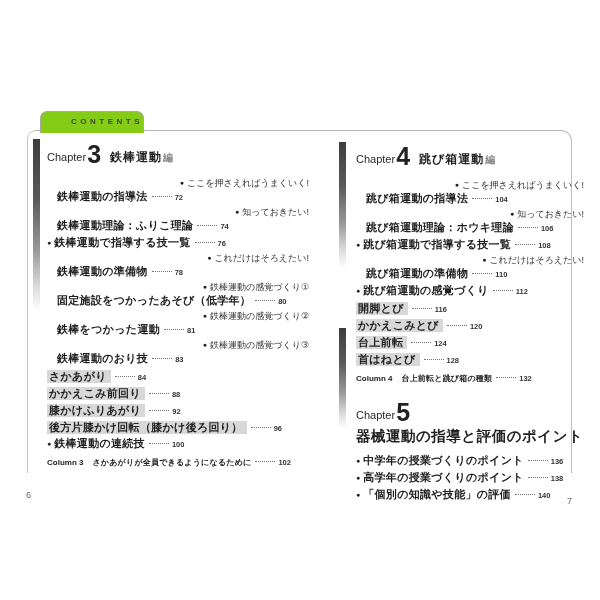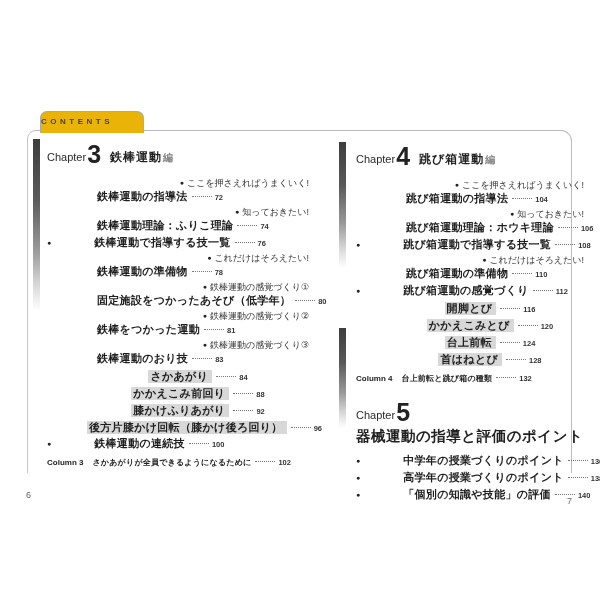--- a/index.html
+++ b/index.html
@@ -3,23 +3,23 @@
 <meta charset="utf-8">
 <style>
   html,body{margin:0;padding:0;width:600px;height:600px;background:#ffffff;overflow:hidden;
     font-family:"Liberation Sans","DejaVu Sans",sans-serif;color:#222;}
   .stage{position:relative;width:600px;height:600px;background:#fff;}
 
   
   .panel{position:absolute;left:27px;top:130px;width:543px;height:342px;
     border-top:1px solid #b9b9b9;border-left:1px solid #c6c6c6;border-right:1px solid #bdbdbd;
     border-radius:9px 11px 0 0;z-index:1;}
-  .tab{position:absolute;left:40px;top:111px;width:102px;height:21px;background:#eab308;
+  .tab{position:absolute;left:40px;top:111px;width:102px;height:21px;background:#84cc16;
     border:1px solid #a9a9a9;border-bottom:none;border-radius:7px 7px 0 0;z-index:3;
-    font-size:8px;font-weight:bold;letter-spacing:3.5px;color:#444;text-align:left;line-height:20px;}
+    font-size:8px;font-weight:bold;letter-spacing:3.5px;color:#444;text-align:right;line-height:20px;}
 
   
   .bar{position:absolute;width:7px;z-index:2;
     background:linear-gradient(to bottom,#3d3d3d 0%,#5a5a5a 35%,#9a9a9a 65%,#d9d9d9 85%,rgba(255,255,255,0) 100%);}
   .bar-c3{left:33px;top:139px;height:172px;}
   .bar-c4{left:339px;top:142px;height:126px;}
   .bar-c5{left:339px;top:328px;height:100px;}
 
   .col{position:absolute;z-index:4;}
   .col-left{left:47px;top:140px;width:262px;}
@@ -31,23 +31,23 @@
   .ch-title{font-size:12px;font-weight:800;margin-left:9px;letter-spacing:1px;}
   .ch-suffix{font-size:10px;color:#8a8a8a;font-weight:700;margin-left:1px;}
   .ch5-title{font-size:14.5px;font-weight:800;letter-spacing:.5px;line-height:17px;margin-top:1px;}
   .ch5{margin-top:14px;margin-bottom:8px;}
 
   .item{margin-bottom:2px;white-space:nowrap;}
   .lead{font-size:9px;font-weight:400;color:#333;line-height:11px;text-align:right;}
   .lead::before,.with-bullet::before{content:"●";font-size:7px;margin-right:3px;vertical-align:1px;color:#222;}
   .tline{line-height:12px;margin-left:10px;}
   .single .tline{margin-left:0;}
-  .title{font-size:11px;font-weight:700;color:#1f1f1f;letter-spacing:.3px;margin-left:40px;}
+  .title{font-size:11px;font-weight:700;color:#1f1f1f;letter-spacing:.3px;}
   .hl{margin-bottom:1px;}
-  .hl .tline{margin-left:0;line-height:13px;text-align:center;}
+  .hl .tline{margin-left:0;line-height:13px;}
   .hl .title{background:#d8d8d8;padding:0 4px 1px 2px;}
   .leader{display:inline-block;width:20px;border-bottom:1px dotted #777;margin:0 3px 0 4px;vertical-align:3px;}
   .pnum{font-size:7.5px;color:#333;font-weight:600;}
   .col-line{font-size:8px;font-weight:700;color:#222;margin-top:6px;white-space:nowrap;}
   .col-label{margin-right:9px;}
   .col-title{letter-spacing:.2px;}
 
   .folio{position:absolute;font-size:9px;color:#666;z-index:4;}
   .folio-l{left:26px;top:490px;}
   .folio-r{left:567px;top:496px;}

